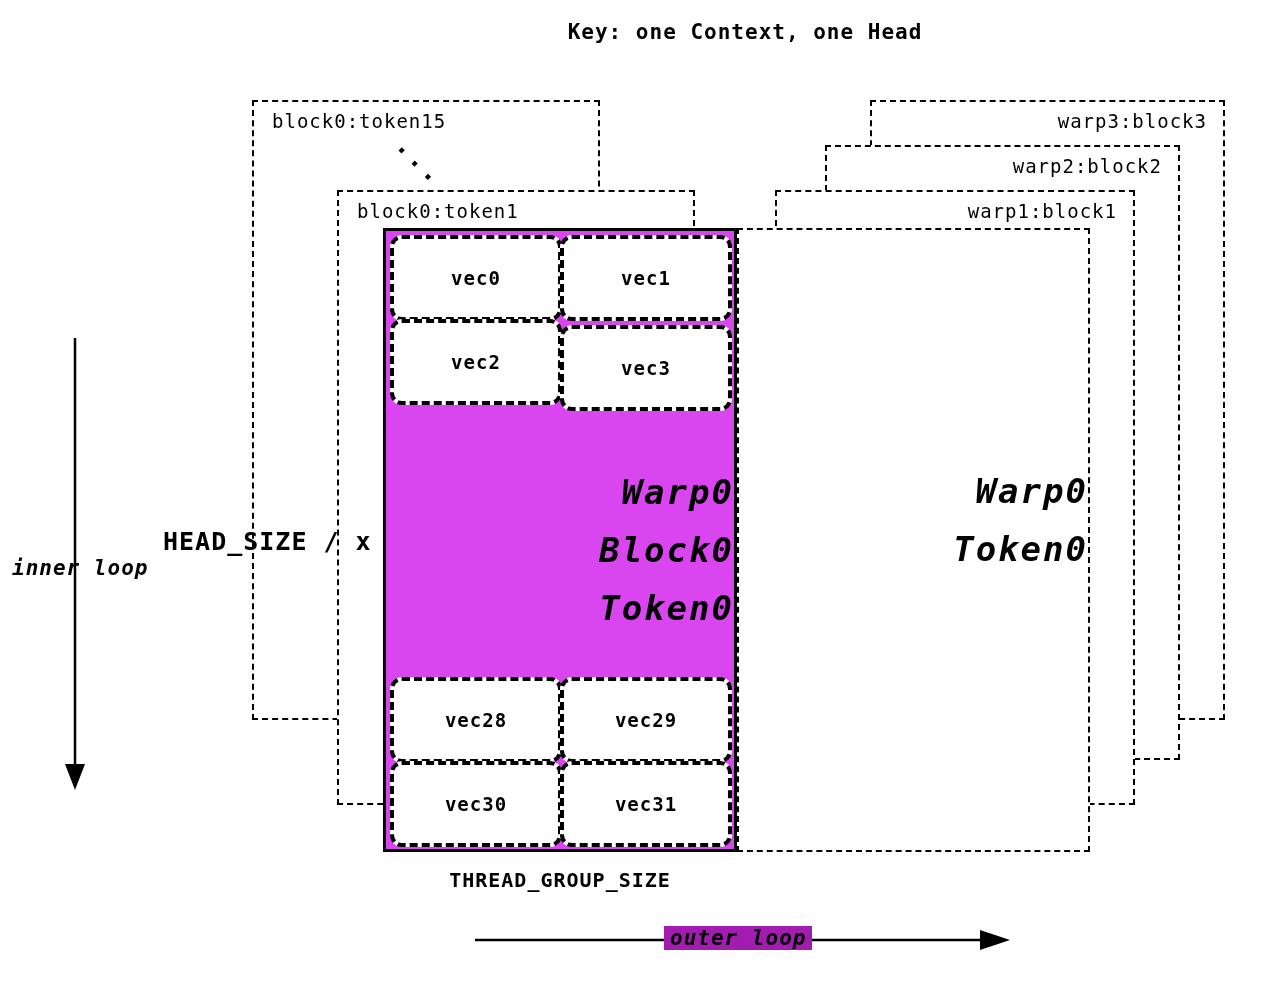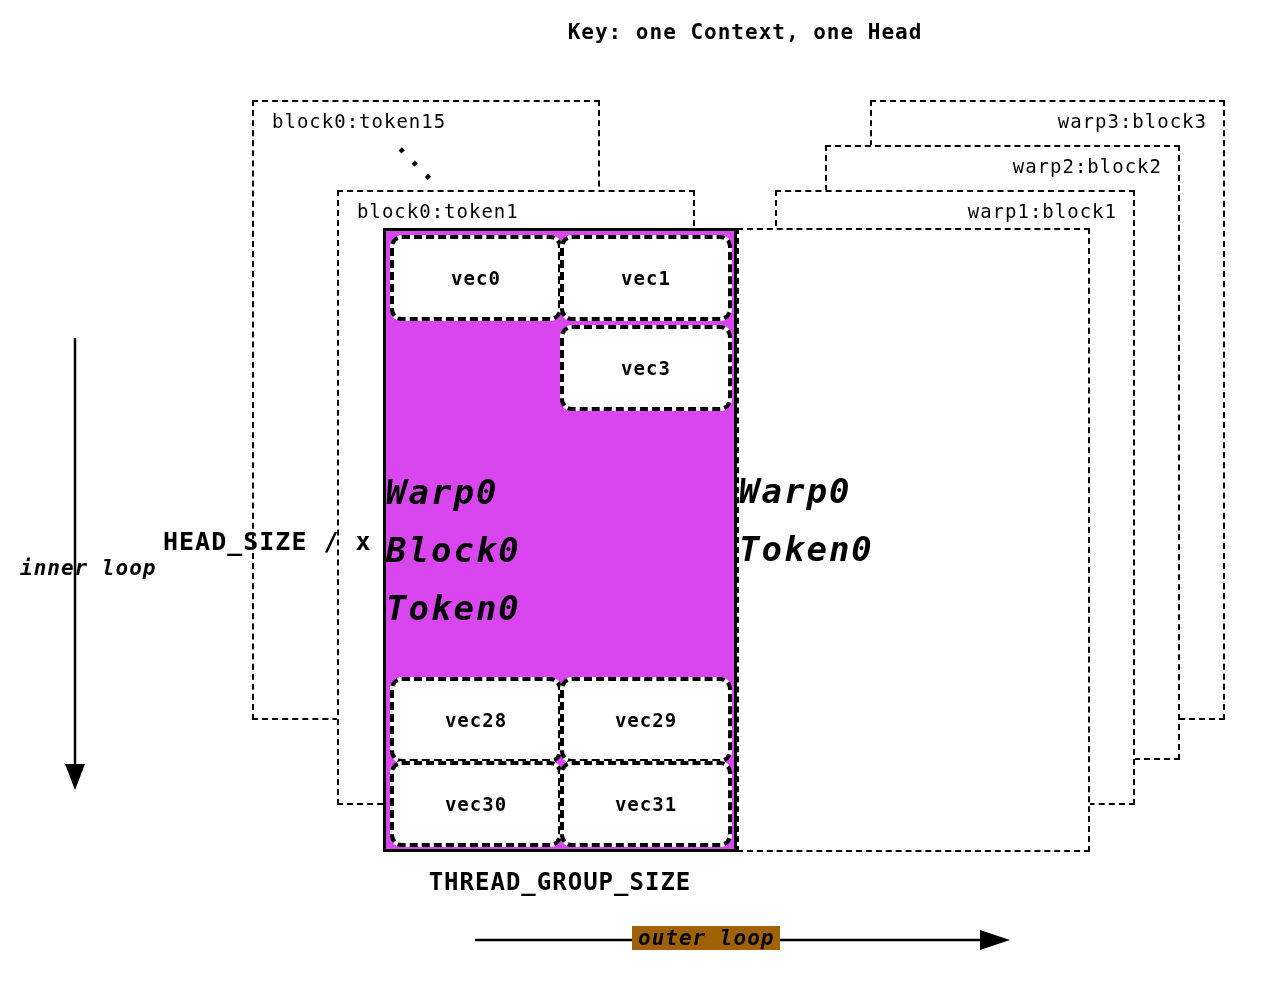--- a/index.html
+++ b/index.html
@@ -71,21 +71,21 @@
     justify-content: center;
     font-size: 19px;
     font-weight: bold;
     letter-spacing: 1px;
     background: #ffffff;
   }
 
   .center-lines {
     position: absolute;
     top: 232px; left: 0; right: 0;
-    text-align: left;
+    text-align: right;
   }
   .center-lines div {
     font-size: 34px;
     font-weight: bold;
     font-style: italic;
     line-height: 58px;
     letter-spacing: 2px;
   }
 
   .side-label {
@@ -97,27 +97,27 @@
   .loop-label {
     font-size: 21px;
     font-weight: bold;
     font-style: italic;
     letter-spacing: 1px;
     white-space: nowrap;
   }
   .tg-label {
     left: 383px; top: 868px; width: 354px;
     text-align: center;
-    font-size: 24px;
+    font-size: 20px;
     font-weight: bold;
     letter-spacing: 1px;
   }
   .outer-loop-text {
-    left: 632px; top: 926px;
-    background: #a16207;
+    left: 664px; top: 926px;
+    background: #a21caf;
     padding: 0 6px;
   }
 </style>
 </head>
 <body>
 
 <div id="canvas">
 
   <div class="abs title">Key: one Context, one Head</div>
 
@@ -147,37 +147,38 @@
     <div class="center-lines">
       <div>Warp0</div>
       <div>Token0</div>
     </div>
   </div>
 
   <div class="abs front-solid" style="left:383px; top:228px; width:354px; height:624px;">
 
     <div class="vec-box" style="left:4px;  top:4px;  width:172px; height:86px;">vec0</div>
     <div class="vec-box" style="left:174px; top:4px;  width:172px; height:86px;">vec1</div>
+    <div class="vec-box" style="left:4px;  top:88px; width:172px; height:86px;">vec2</div>
     <div class="vec-box" style="left:174px; top:94px; width:172px; height:86px;">vec3</div>
 
     <div class="center-lines">
       <div>Warp0</div>
       <div>Block0</div>
       <div>Token0</div>
     </div>
 
     <div class="vec-box" style="left:4px;  top:446px; width:172px; height:86px;">vec28</div>
     <div class="vec-box" style="left:174px; top:446px; width:172px; height:86px;">vec29</div>
     <div class="vec-box" style="left:4px;  top:530px; width:172px; height:86px;">vec30</div>
     <div class="vec-box" style="left:174px; top:530px; width:172px; height:86px;">vec31</div>
   </div>
 
   <div class="abs side-label" style="left:163px; top:527px;">HEAD_SIZE / x</div>
 
-  <div class="abs loop-label" style="left:20px; top:556px;">inner loop</div>
+  <div class="abs loop-label" style="left:12px; top:556px;">inner loop</div>
 
   <svg class="abs" style="left:58px; top:336px;" width="34" height="456" xmlns="http://www.w3.org/2000/svg">
     <line x1="17" y1="2" x2="17" y2="430" stroke="#000" stroke-width="2.5"></line>
     <polygon points="7,428 27,428 17,454" fill="#000"></polygon>
   </svg>
 
   <div class="abs tg-label">THREAD_GROUP_SIZE</div>
 
   <svg class="abs" style="left:470px; top:918px;" width="545" height="44" xmlns="http://www.w3.org/2000/svg">
     <line x1="5" y1="22" x2="512" y2="22" stroke="#000" stroke-width="2.5"></line>

